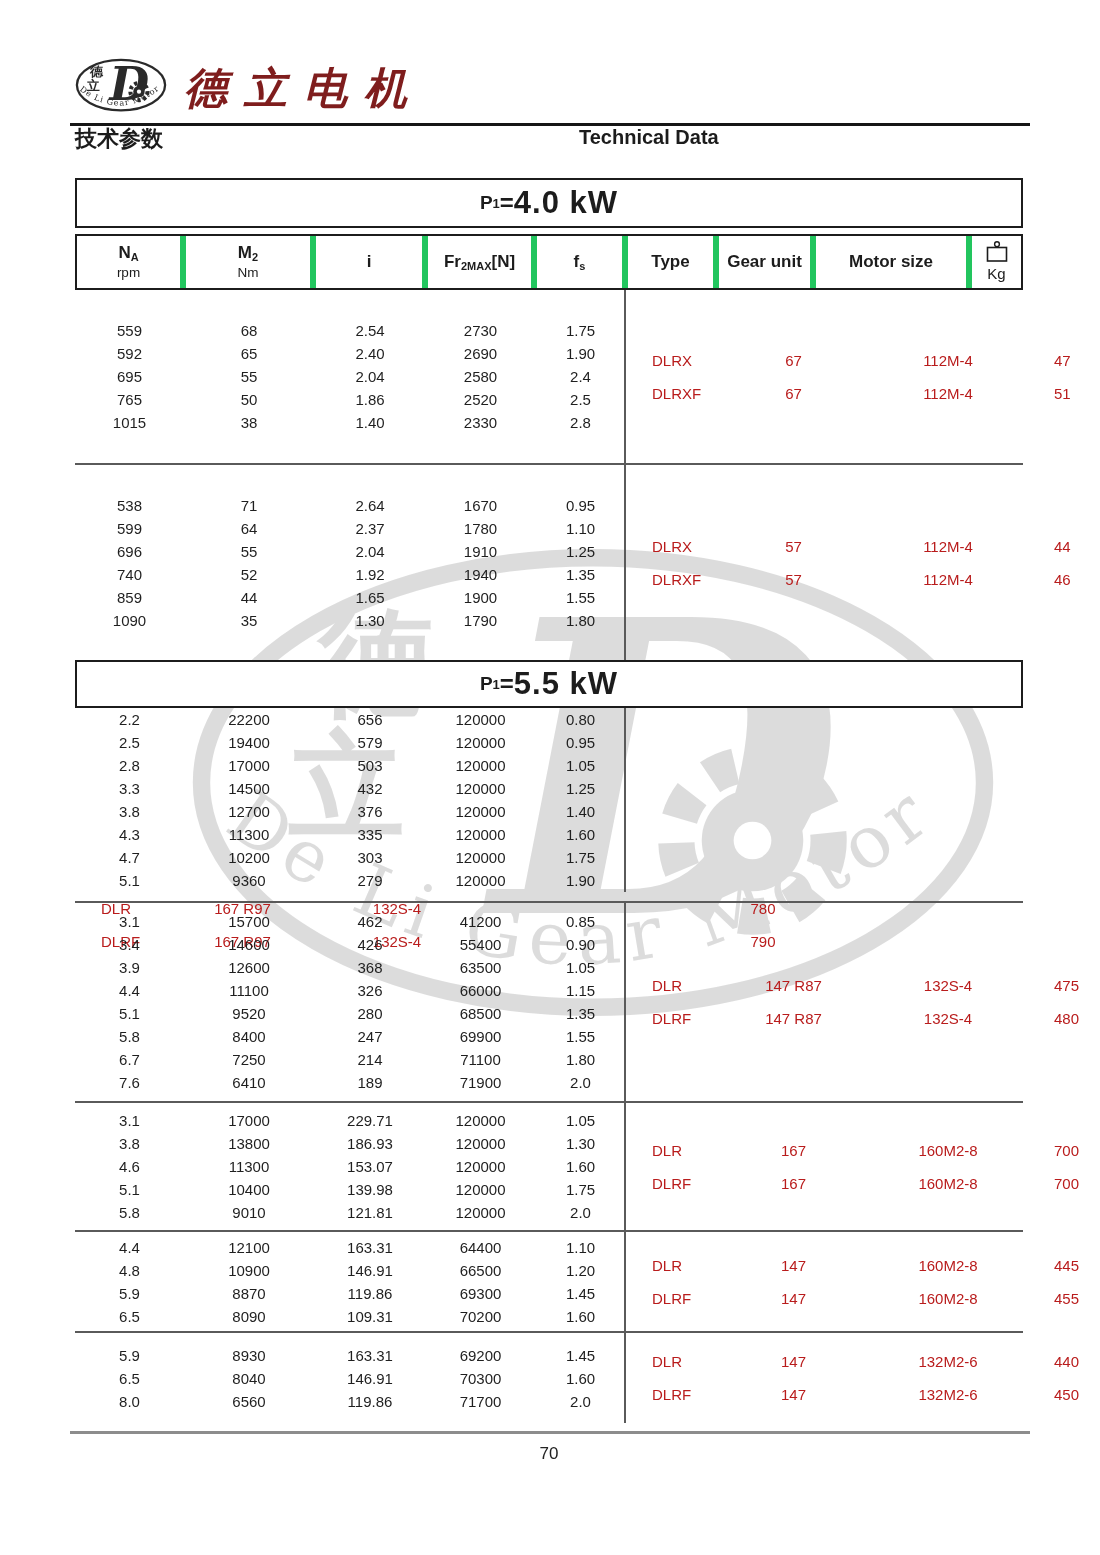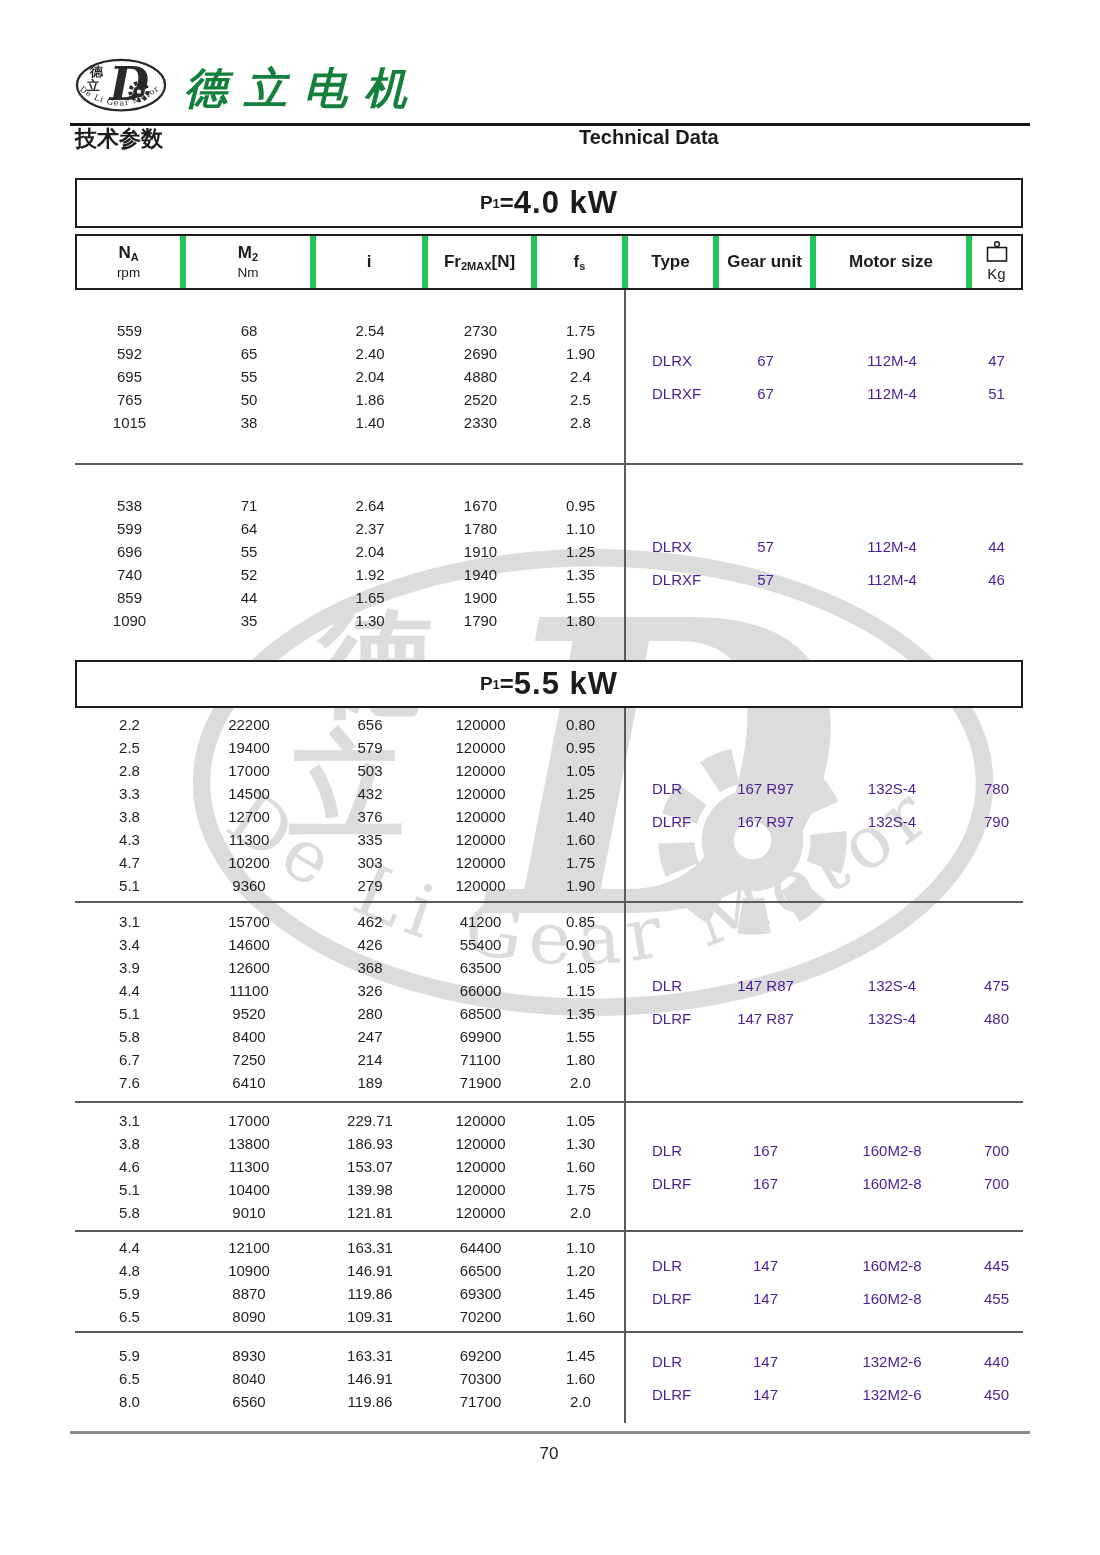--- a/index.html
+++ b/index.html
@@ -23,21 +23,21 @@
   .logo{left:72px;top:52px;width:98px;height:76px;color:#2a2a2a;}
   svg text{font-family:"Liberation Sans", sans-serif;}
   .logo-d{font-family:"DejaVu Serif", serif;font-style:italic;font-weight:bold;}
   .logo-cjk{font-family:"DejaVu Sans", sans-serif;font-weight:bold;}
   .logo-arc{font-family:"DejaVu Serif", serif;letter-spacing:1.2px;}
 
   .brand-name{
     left:184px;top:60px;
     font-size:43px;font-weight:bold;font-style:italic;
     font-family:"DejaVu Serif", serif;
-    letter-spacing:17px;color:#15803d;
+    letter-spacing:17px;color:#7f1d1d;
     white-space:nowrap;
   }
   .top-rule{left:70px;top:123px;width:960px;height:3px;background:#161616;}
 
   .titles-row{left:75px;top:124px;width:948px;height:30px;}
   .title-cn{position:absolute;left:0;top:0;font-size:22px;font-weight:bold;}
   .title-en{position:absolute;left:504px;top:2px;font-size:20px;font-weight:bold;}
 
   
   .banner{
@@ -69,41 +69,41 @@
   .th-sub{font-size:11px;font-weight:bold;vertical-align:-3px;}
   .th-unit{font-size:13.5px;font-weight:normal;margin-top:1px;}
   .kg-label{font-size:15px;margin-top:2px;}
 
   
   .tbody{left:75px;top:290px;width:948px;}
   .block{display:flex;box-sizing:border-box;}
   .block.sep{border-top:2px solid #5a5a5a;}
   .blk-0-0{height:173px;}
   .blk-0-1{height:197px;}
-  .blk-1-0{height:193px;}
+  .blk-1-0{height:193px;flex-direction:column;}
   .blk-1-1{height:200px;}
   .blk-1-2{height:129px;}
   .blk-1-3{height:101px;}
   .blk-1-4{height:92px;}
   .block-left{
     width:551px;box-sizing:border-box;
     border-right:2px solid #5a5a5a;
     display:flex;flex-direction:column;justify-content:center;
   }
   .row{
     display:grid;grid-template-columns:109px 130px 112px 109px 91px;
     height:23px;align-items:center;
   }
   .cell{text-align:center;font-size:15px;color:#1f1f1f;}
   .block-right{
     flex:1;display:flex;flex-direction:column;justify-content:center;
   }
   .type-row{
     display:grid;grid-template-columns:91px 97px 156px 1fr;
-    height:33px;align-items:center;font-size:15px;color:#4c1d95;
+    height:33px;align-items:center;font-size:15px;color:#b91c1c;gap:28px;
   }
   .tcell{text-align:center;}
   .tcell-type{text-align:left;padding-left:26px;}
 
   
   .footer-rule{left:70px;top:1431px;width:960px;height:3px;background:#8c8c8c;}
   .page-number{left:75px;top:1444px;width:948px;text-align:center;font-size:17px;color:#222;}
 </style>
 </head>
 <body>
@@ -207,21 +207,21 @@
             <div class="cell">592</div>
             <div class="cell">65</div>
             <div class="cell">2.40</div>
             <div class="cell">2690</div>
             <div class="cell">1.90</div>
           </div>
           <div class="row">
             <div class="cell">695</div>
             <div class="cell">55</div>
             <div class="cell">2.04</div>
-            <div class="cell">4880</div>
+            <div class="cell">2580</div>
             <div class="cell">2.4</div>
           </div>
           <div class="row">
             <div class="cell">765</div>
             <div class="cell">50</div>
             <div class="cell">1.86</div>
             <div class="cell">2520</div>
             <div class="cell">2.5</div>
           </div>
           <div class="row">

